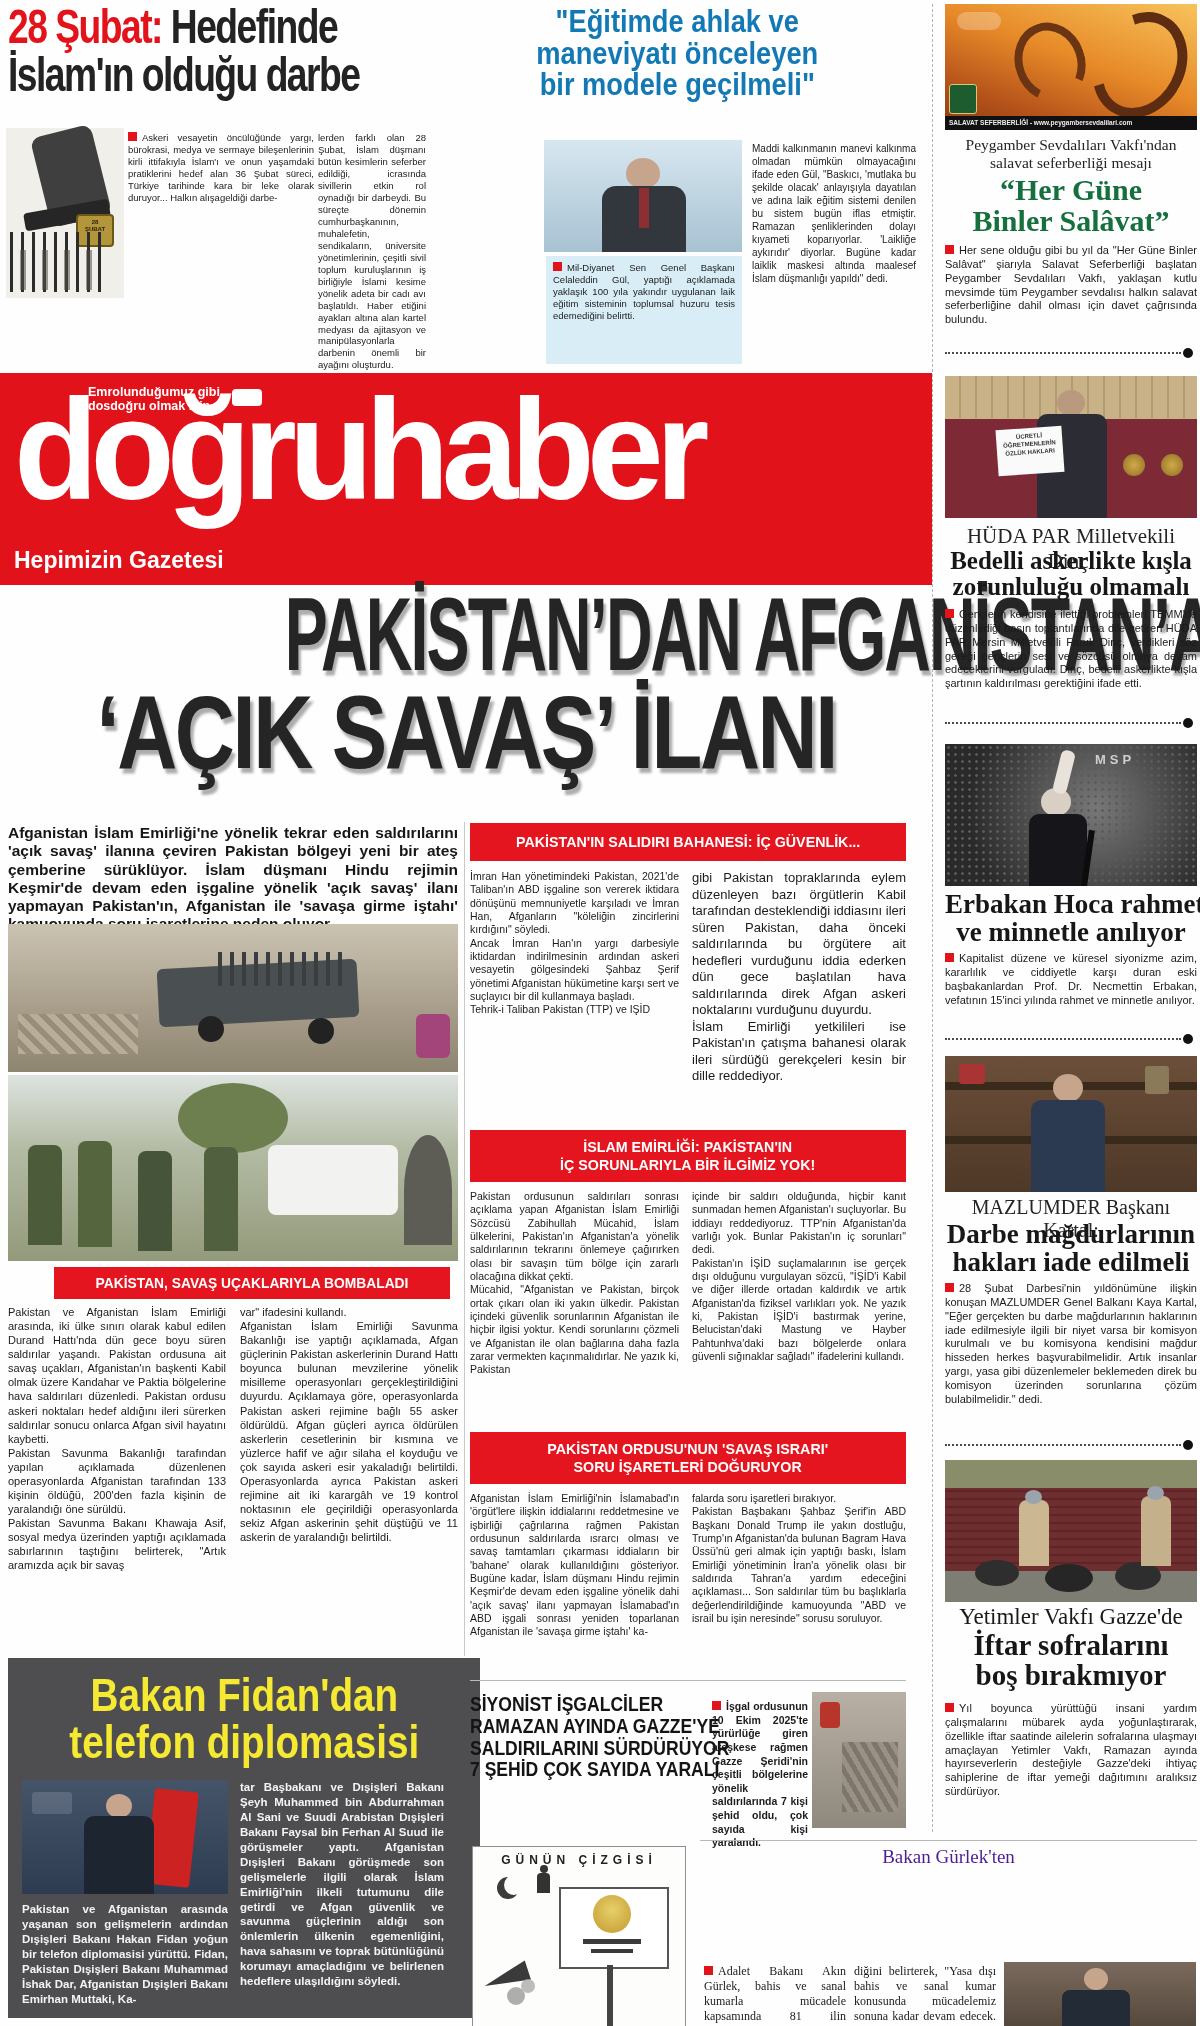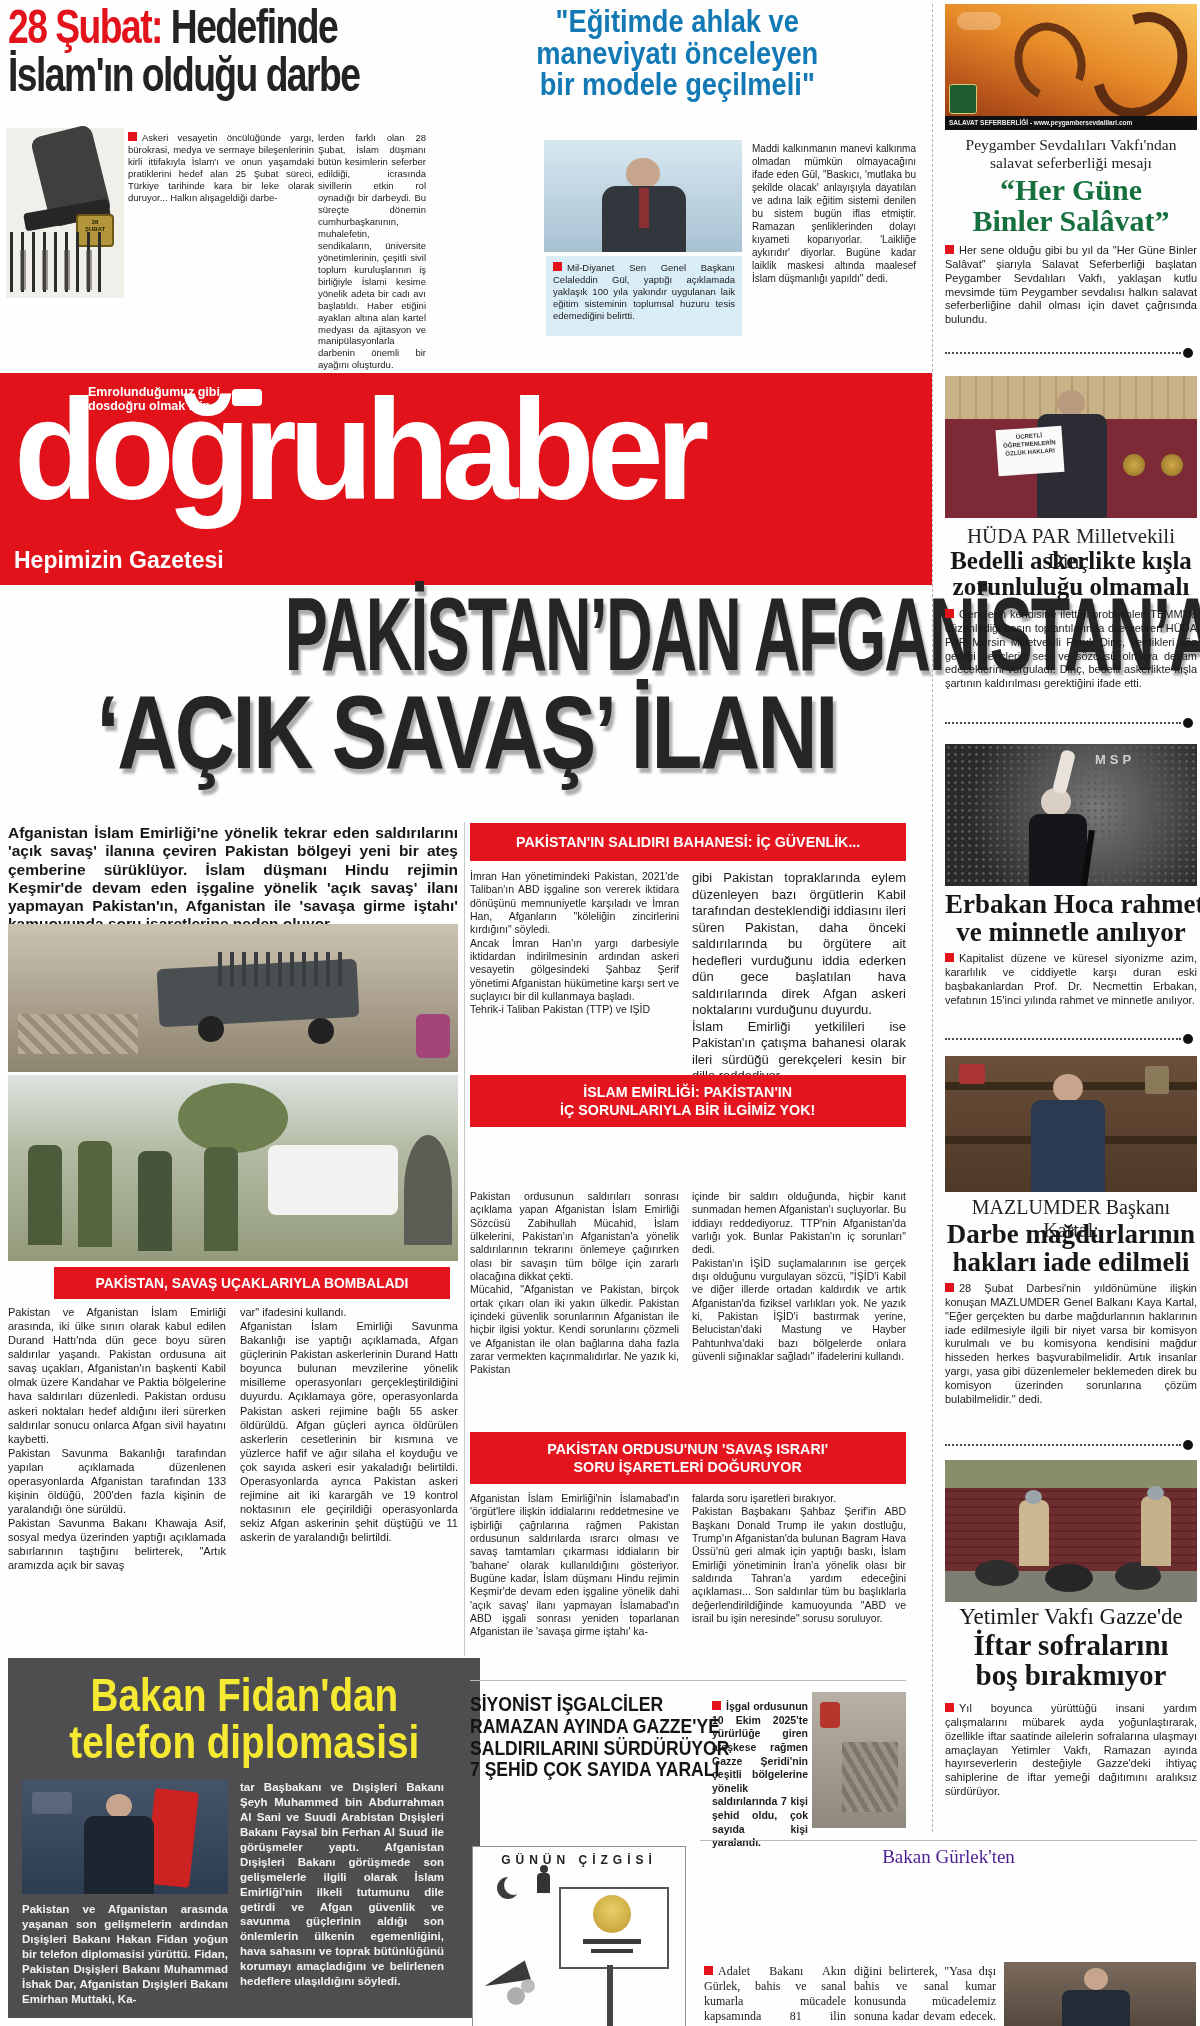--- a/index.html
+++ b/index.html
@@ -35,34 +35,34 @@
     <div class="abs prew b" style="left:0;top:0;font-size:49px;line-height:.98;letter-spacing:-2px;transform:scaleX(.76);transform-origin:0 0;"><span style="color:#e3131b;">28 Şubat:</span><span style="color:#232323;"> Hedefinde</span><span style="color:#232323;display:block;">İslam'ın olduğu darbe</span></div>
 
     <div class="abs" style="left:-2px;top:126px;width:118px;height:170px;background:#f1efea;">
       <div class="abs" style="left:34px;top:2px;width:62px;height:92px;background:#3f3f3f;border-radius:10px;transform:rotate(-14deg);"></div>
       <div class="abs" style="left:18px;top:78px;width:86px;height:18px;background:#262626;border-radius:4px;transform:rotate(-10deg);"></div>
       <div class="abs" style="left:70px;top:86px;width:34px;height:26px;background:#b3953c;border:2px solid #6b5716;border-radius:4px;color:#2c2305;font-size:6px;font-weight:bold;text-align:center;line-height:1.1;padding-top:3px;"><span class="pre">28
 ŞUBAT</span></div>
       <div class="abs" style="left:4px;top:104px;width:92px;height:60px;background:repeating-linear-gradient(90deg,#2c2c2c 0 3px,transparent 3px 11px);"></div>
       <div class="abs" style="left:8px;top:122px;width:84px;height:40px;background:repeating-linear-gradient(90deg,transparent 0 6px,#55514a 6px 12px,transparent 12px 22px);opacity:.55;"></div>
     </div>
-    <div class="abs j body-txt" style="left:120px;top:130px;width:186px;font-size:9.5px;"><span class="rsq"></span><span>Askeri vesayetin öncülüğünde yargı, bürokrasi, medya ve sermaye bileşenlerinin kirli ittifakıyla İslam'ı ve onun yaşamdaki pratiklerini hedef alan 25 Şubat süreci, Türkiye tarihinde kara bir leke olarak duruyor... Halkın alışageldiği darbe-</span></div>
+    <div class="abs j body-txt" style="left:120px;top:130px;width:186px;font-size:9.5px;"><span class="rsq"></span><span>Askeri vesayetin öncülüğünde yargı, bürokrasi, medya ve sermaye bileşenlerinin kirli ittifakıyla İslam'ı ve onun yaşamdaki pratiklerini hedef alan 36 Şubat süreci, Türkiye tarihinde kara bir leke olarak duruyor... Halkın alışageldiği darbe-</span></div>
     <div class="abs j body-txt" style="left:310px;top:130px;width:108px;font-size:9.5px;"><span>lerden farklı olan 28 Şubat, İslam düşmanı bütün kesimlerin seferber edildiği, icrasında sivillerin etkin rol oynadığı bir darbeydi. Bu süreçte dönemin cumhurbaşkanının, muhalefetin, sendikaların, üniversite yönetimlerinin, çeşitli sivil toplum kuruluşlarının iş birliğiyle İslami kesime yönelik adeta bir cadı avı başlatıldı. Haber etiğini ayakları altına alan kartel medyası da ajitasyon ve manipülasyonlarla darbenin önemli bir ayağını oluşturdu.</span></div>
   </div>
 
   <div class="abs" style="left:434px;top:2px;width:486px;height:364px;">
     <div class="abs ctr" style="left:0;top:4px;width:100%;"><span class="cond prew b" style="font-size:31px;line-height:1.02;color:#1379b5;transform:scaleX(.88);">"Eğitimde ahlak ve
 maneviyatı önceleyen
 bir modele geçilmeli"</span></div>
     <div class="photo" style="left:110px;top:138px;width:198px;height:112px;background:linear-gradient(180deg,#d7e7f0,#a8c2d2);">
       <div class="abs" style="left:82px;top:18px;width:34px;height:30px;background:#c7a58c;border-radius:50% 50% 45% 45%;"></div>
       <div class="abs" style="left:58px;top:46px;width:84px;height:66px;background:#32373d;border-radius:14px 14px 0 0;"></div>
       <div class="abs" style="left:95px;top:48px;width:10px;height:40px;background:#8c2f33;"></div>
     </div>
-    <div class="abs" style="left:112px;top:254px;width:196px;height:80px;background:#d9edf6;padding:6px 7px;box-sizing:border-box;">
+    <div class="abs" style="left:112px;top:254px;width:196px;height:108px;background:#d9edf6;padding:6px 7px;box-sizing:border-box;">
       <div class="j body-txt" style="font-size:9.5px;"><span class="rsq"></span><span>Mil-Diyanet Sen Genel Başkanı Celaleddin Gül, yaptığı açıklamada yaklaşık 100 yıla yakındır uygulanan laik eğitim sisteminin toplumsal huzuru tesis edemediğini belirtti.</span></div>
     </div>
     <div class="abs j body-txt" style="left:318px;top:140px;width:164px;font-size:10px;line-height:1.3;"><span>Maddi kalkınmanın manevi kalkınma olmadan mümkün olmayacağını ifade eden Gül, "Baskıcı, 'mutlaka bu şekilde olacak' anlayışıyla dayatılan ve adına laik eğitim sistemi denilen bu sistem bugün iflas etmiştir. Ramazan şenliklerinden dolayı kıyameti koparıyorlar. 'Laikliğe aykırıdır' diyorlar. Bugüne kadar laiklik maskesi altında maalesef İslam düşmanlığı yapıldı" dedi.</span></div>
   </div>
 
   <div class="abs" style="left:945px;top:2px;width:252px;">
     <div class="photo" style="left:0;top:2px;width:252px;height:126px;background:linear-gradient(200deg,#f7c35c,#e78a28 45%,#b5521a 78%,#8a3b12);">
       <div class="abs" style="left:150px;top:6px;width:70px;height:90px;border:10px solid #5e2c10;border-radius:50%;border-left-color:transparent;transform:rotate(28deg);"></div>
       <div class="abs" style="left:70px;top:18px;width:54px;height:64px;border:8px solid #6b3413;border-radius:50%;border-bottom-color:transparent;transform:rotate(-20deg);"></div>
       <div class="abs" style="left:12px;top:8px;width:44px;height:18px;background:#fff4;border-radius:10px;"></div>
@@ -135,21 +135,21 @@
 
   <div class="band abs" style="left:470px;top:823px;width:436px;height:38px;">
       <span style="font-size:15.5px;">PAKİSTAN'IN SALIDIRI BAHANESİ: İÇ GÜVENLİK...</span>
     </div>
   <div class="abs j body-txt pre" style="left:470px;top:870px;width:209px;font-size:10.5px;line-height:1.27;">İmran Han yönetimindeki Pakistan, 2021'de Taliban'ın ABD işgaline son vererek iktidara dönüşünü memnuniyetle karşıladı ve İmran Han, Afganların "köleliğin zincirlerini kırdığını" söyledi.
 Ancak İmran Han'ın yargı darbesiyle iktidardan indirilmesinin ardından askeri vesayetin gölgesindeki Şahbaz Şerif yönetimi Afganistan hükümetine karşı sert ve suçlayıcı bir dil kullanmaya başladı.
 Tehrik-i Taliban Pakistan (TTP) ve IŞİD</div>
   <div class="abs j body-txt pre" style="left:692px;top:870px;width:214px;font-size:13px;line-height:1.27;">gibi Pakistan topraklarında eylem düzenleyen bazı örgütlerin Kabil tarafından desteklendiği iddiasını ileri süren Pakistan, daha önceki saldırılarında bu örgütere ait hedefleri vurduğunu iddia ederken dün gece başlatılan hava saldırılarında direk Afgan askeri noktalarını vurduğunu duyurdu.
 İslam Emirliği yetkilileri ise Pakistan'ın çatışma bahanesi olarak ileri sürdüğü gerekçeleri kesin bir dille reddediyor.</div>
 
-  <div class="band abs" style="left:470px;top:1075px;width:436px;height:52px;justify-content:center;">
+  <div class="band abs" style="left:470px;top:1130px;width:436px;height:52px;justify-content:center;">
       <span style="font-size:15.5px;">İSLAM EMİRLİĞİ: PAKİSTAN'IN
 İÇ SORUNLARIYLA BİR İLGİMİZ YOK!</span>
     </div>
   <div class="abs j body-txt pre" style="left:470px;top:1190px;width:209px;font-size:10.5px;line-height:1.27;">Pakistan ordusunun saldırıları sonrası açıklama yapan Afganistan İslam Emirliği Sözcüsü Zabihullah Mücahid, İslam ülkelerini, Pakistan'ın Afganistan'a yönelik saldırılarının tekrarını önlemeye çağırırken olası bir savaşın tüm bölge için zararlı olacağına dikkat çekti.
 Mücahid, "Afganistan ve Pakistan, birçok ortak çıkarı olan iki yakın ülkedir. Pakistan içindeki güvenlik sorunlarının Afganistan ile hiçbir ilgisi yoktur. Kendi sorunlarını çözmeli ve Afganistan ile olan bağlarına daha fazla zarar vermekten kaçınmalıdırlar. Ne yazık ki, Pakistan</div>
   <div class="abs j body-txt pre" style="left:692px;top:1190px;width:214px;font-size:10.5px;line-height:1.27;">içinde bir saldırı olduğunda, hiçbir kanıt sunmadan hemen Afganistan'ı suçluyorlar. Bu iddiayı reddediyoruz. TTP'nin Afganistan'da varlığı yok. Bunlar Pakistan'ın iç sorunları" dedi.
 Pakistan'ın İŞİD suçlamalarının ise gerçek dışı olduğunu vurgulayan sözcü, "İŞİD'i Kabil ve diğer illerde ortadan kaldırdık ve artık Afganistan'da fiziksel varlıkları yok. Ne yazık ki, Pakistan İŞİD'i bastırmak yerine, Belucistan'daki Mastung ve Hayber Pahtunhva'daki bazı bölgelerde onlara güvenli sığınaklar sağladı" ifadelerini kullandı.</div>
 
   <div class="band abs" style="left:470px;top:1432px;width:436px;height:52px;">
       <span style="font-size:15.5px;">PAKİSTAN ORDUSU'NUN 'SAVAŞ ISRARI'

